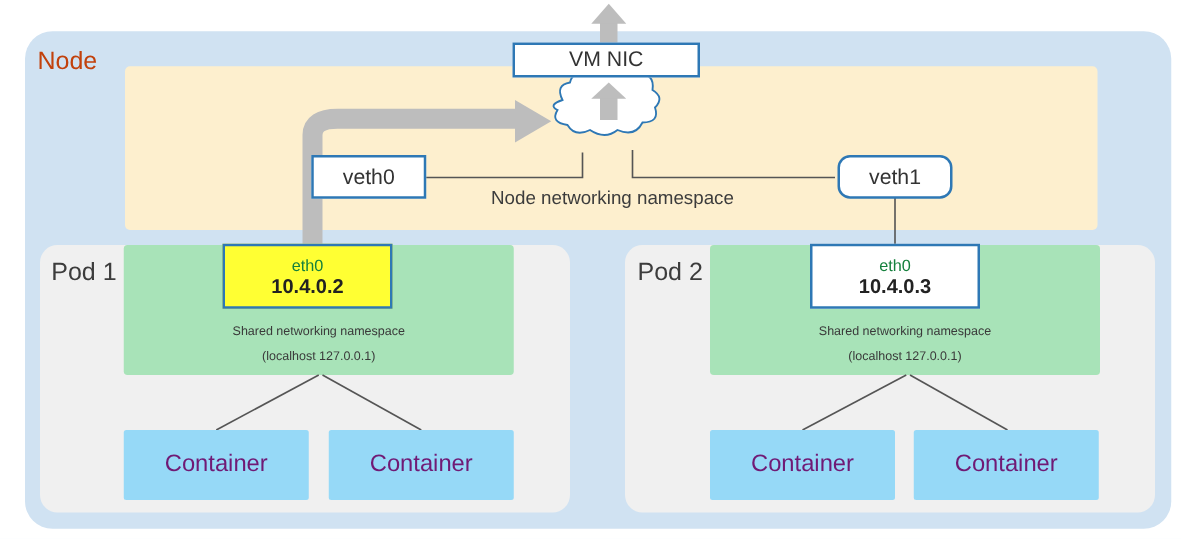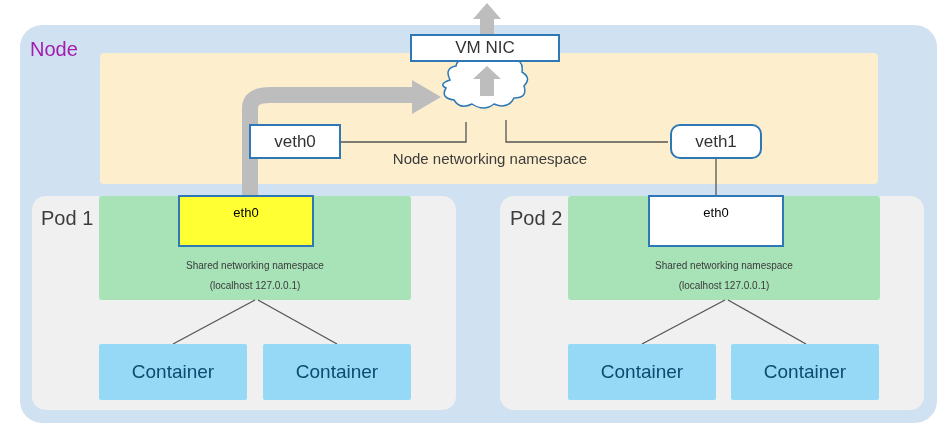--- a/index.html
+++ b/index.html
@@ -1,31 +1,31 @@
 <!DOCTYPE html>
 <html><head>
 <meta charset="utf-8">
 <style>
   html,body{margin:0;padding:0;background:#ffffff;}
   body{width:945px;height:431px;position:relative;overflow:hidden;font-family:"Liberation Sans","DejaVu Sans",sans-serif;color:#333;}
   .abs{position:absolute;box-sizing:border-box;}
   .node{left:20px;top:25px;width:917px;height:398px;background:#d0e2f2;border-radius:22px;}
-  .node-label{left:30px;top:38px;font-size:20px;color:#a21caf;}
+  .node-label{left:30px;top:38px;font-size:20px;color:#c2410c;}
   .ns{left:100px;top:53px;width:778px;height:131px;background:#fdefce;border-radius:4px;}
   .ns-label{left:300px;top:150px;width:380px;text-align:center;font-size:15px;color:#3c3c3c;}
   .pod{top:196px;height:214px;background:#f0f0f0;border-radius:14px;}
   .pod1{left:32px;width:424px;}
   .pod2{left:500px;width:424px;}
   .pod-label{font-size:20px;color:#3c3c3c;}
   .shared{top:196px;width:312px;height:104px;background:#a8e3b8;border-radius:3px;}
   .shared-text{font-size:10px;color:#3a3a3a;text-align:center;line-height:20px;}
   .eth{top:195px;width:136px;height:52px;border:2px solid #2e78b5;text-align:center;}
-  .eth .n{font-size:13px;color:#000000;margin-top:9px;line-height:14px;}
+  .eth .n{font-size:13px;color:#15803d;margin-top:9px;line-height:14px;}
   .eth .ip{font-size:16px;font-weight:bold;color:#222;line-height:20px;}
-  .container{top:344px;width:148px;height:56px;background:#96d9f7;border-radius:2px;display:flex;align-items:center;justify-content:center;font-size:19px;color:#0c4a6e;}
+  .container{top:344px;width:148px;height:56px;background:#96d9f7;border-radius:2px;display:flex;align-items:center;justify-content:center;font-size:19px;color:#701a75;}
   .box{background:#fff;border:2px solid #2e78b5;display:flex;align-items:center;justify-content:center;font-size:17px;color:#333;}
   svg.over{position:absolute;left:0;top:0;}
 </style>
 </head>
 <body>
 
 <div class="abs node"></div>
 <div class="abs node-label">Node</div>
 
 <div class="abs ns"></div>
@@ -77,23 +77,25 @@
   <span>veth1</span>
 </div>
 
 <div class="abs ns-label">Node networking namespace</div>
 
 <div class="abs pod-label" style="left:41px;top:207px;">Pod 1</div>
 <div class="abs pod-label" style="left:510px;top:207px;">Pod 2</div>
 
 <div class="abs eth" style="left:178px;background:#ffff33;">
   <div class="n">eth0</div>
+  <div class="ip">10.4.0.2</div>
 </div>
 <div class="abs eth" style="left:648px;background:#ffffff;">
   <div class="n">eth0</div>
+  <div class="ip">10.4.0.3</div>
 </div>
 
 <div class="abs shared-text" style="left:99px;top:256px;width:312px;">
   <div>Shared networking namespace</div>
   <div>(localhost 127.0.0.1)</div>
 </div>
 <div class="abs shared-text" style="left:568px;top:256px;width:312px;">
   <div>Shared networking namespace</div>
   <div>(localhost 127.0.0.1)</div>
 </div>

